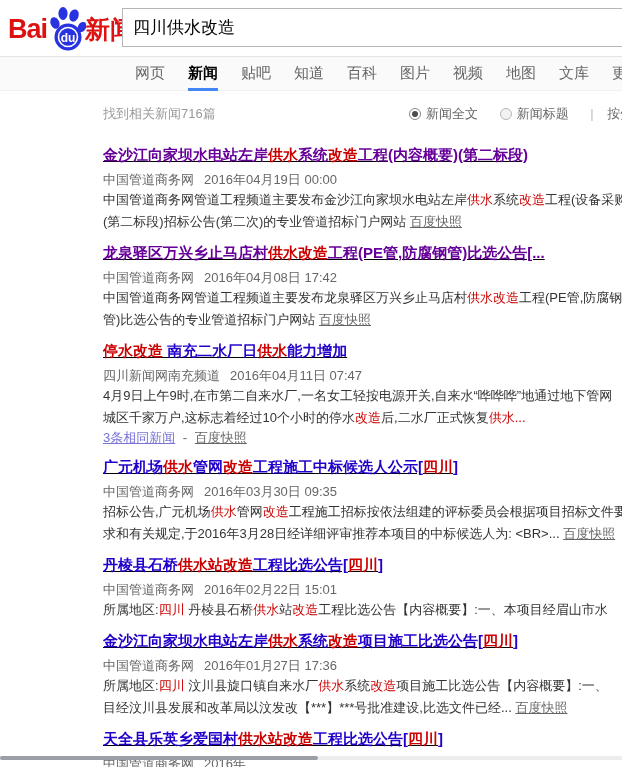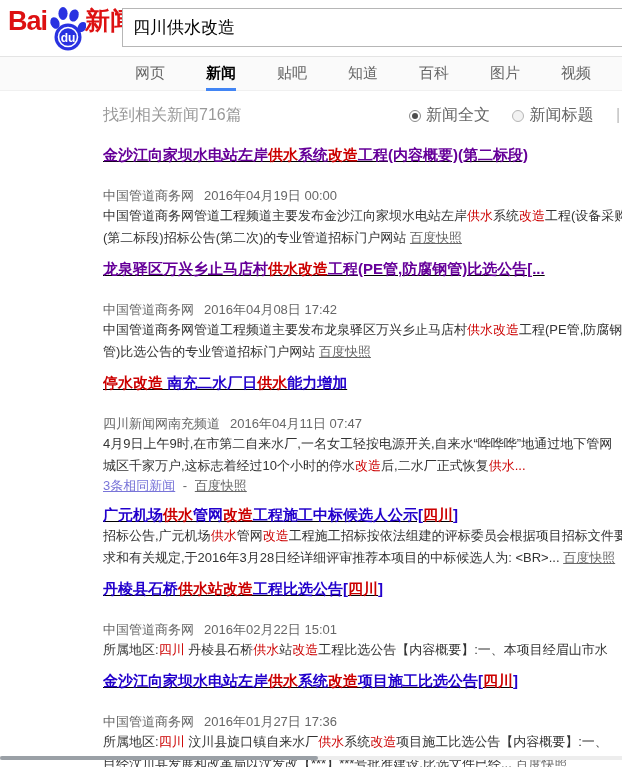--- a/index.html
+++ b/index.html
@@ -2,55 +2,55 @@
 <html><head>
 <meta charset="utf-8">
 <style>
   * { margin:0; padding:0; box-sizing:border-box; }
   html,body { width:622px; height:767px; overflow:hidden; background:#fff;
     font-family:"Liberation Sans","DejaVu Sans",sans-serif; }
   body { position:relative; }
 
   
   .header { position:relative; height:56px; background:#fff; }
-  .logo { position:absolute; left:8px; top:6px; display:flex; align-items:flex-start; cursor:pointer; }
+  .logo { position:absolute; left:8px; top:6px; display:flex; align-items:center; cursor:pointer; }
   .logo-bai { color:#dd1112; font-size:27px; font-weight:bold; letter-spacing:-1px; line-height:30px; }
   .paw-wrap { width:38px; height:46px; margin:0 -1px 0 1px; }
   .logo-suffix { color:#dd1112; font-size:25px; font-weight:bold; line-height:29px; }
   .search-input { position:absolute; left:122px; top:8px; width:520px; height:39px;
     border:1px solid #b6b6b6; font-size:17px; padding:0 10px; color:#000; outline:none;
     font-family:inherit; }
 
   
   .navbar { height:35px; background:#fafafa; border-top:1px solid #e4e4e4;
-    border-bottom:1px solid #f0f0f0; display:flex; padding-left:135px; gap:41px; }
+    border-bottom:1px solid #f0f0f0; display:flex; padding-left:135px; gap:23px; }
   .tab { font-size:15px; color:#666; line-height:32px; height:34px; cursor:pointer; white-space:nowrap; }
   .tab.active { color:#000; font-weight:bold; border-bottom:3px solid #4285f4; line-height:31px; }
 
   
   .main { padding-left:103px; }
-  .filter-row { position:relative; margin-top:14px; height:18px; font-size:16px; color:#999; }
+  .filter-row { position:relative; margin-top:14px; height:18px; font-size:13px; color:#999; }
   .filter-right { position:absolute; left:306px; top:0; white-space:nowrap; color:#666; }
   .radio { display:inline-block; width:12px; height:12px; border:1px solid #8a8a8a;
     border-radius:50%; vertical-align:-2px; margin-right:5px; position:relative; background:#fff; cursor:pointer; }
   .radio.checked::after { content:""; position:absolute; left:2px; top:2px; width:6px; height:6px;
     border-radius:50%; background:#4d4d4d; }
   .radio.unchecked { border-color:#b5b5b5; background:#f2f2f2; }
   .radio-label { margin-right:18px; }
   .filter-sep { color:#bbb; margin:0 10px 0 0; }
 
   
   .results { margin-top:22px; }
   .result { margin-bottom:10px; }
   .result-title { display:block; font-size:15px; font-weight:bold; line-height:20px;
     text-decoration:underline; white-space:nowrap; overflow:hidden; cursor:pointer; }
   .result-title.visited span { color:#660099;text-align:right; }
   .result-title.unvisited span { color:#2200cc; }
   .result-title span.hl { color:#cc0000; }
-  .result-meta { font-size:13px; color:#666; line-height:19px; margin-top:21px; white-space:nowrap; overflow:hidden; }
+  .result-meta { font-size:13px; color:#666; line-height:19px; margin-top:5px; white-space:nowrap; overflow:hidden; }
   .result-date { margin-left:10px; }
   .snippet-line { font-size:13px; color:#333; line-height:22px; white-space:nowrap; overflow:hidden; }
   .snippet-line span.hl { color:#cc0000; }
   .snapshot { color:#666; text-decoration:underline; cursor:pointer; }
   .extra-line { font-size:13px; line-height:18px; white-space:nowrap; overflow:hidden; }
   .same-news { color:#7874d8; text-decoration:underline; cursor:pointer; }
   .dash { color:#666; margin:0 4px; }
 
   
   .hscroll { position:absolute; left:0; top:756px; width:622px; height:4px; background:#ededed; z-index:20; }
@@ -117,20 +117,21 @@
       </div>
       <div class="result">
         <a class="result-title unvisited"><span class="hl">停水改造</span><span> 南充二水厂日</span><span class="hl">供水</span><span>能力增加</span></a>
         <div class="result-meta"><span>四川新闻网南充频道</span><span class="result-date">2016年04月11日 07:47</span></div>
         <div class="snippet-line"><span>4月9日上午9时,在市第二自来水厂,一名女工轻按电源开关,自来水“哗哗哗”地通过地下管网</span></div>
         <div class="snippet-line"><span>城区千家万户,这标志着经过10个小时的停水</span><span class="hl">改造</span><span>后,二水厂正式恢复</span><span class="hl">供水...</span></div>
         <div class="extra-line"><a class="same-news">3条相同新闻</a><span class="dash"> - </span><a class="snapshot">百度快照</a></div>
       </div>
       <div class="result">
         <a class="result-title unvisited"><span>广元机场</span><span class="hl">供水</span><span>管网</span><span class="hl">改造</span><span>工程施工中标候选人公示[</span><span class="hl">四川</span><span>]</span></a>
+        <div class="result-meta"><span>中国管道商务网</span><span class="result-date">2016年03月30日 09:35</span></div>
         <div class="snippet-line"><span>招标公告,广元机场</span><span class="hl">供水</span><span>管网</span><span class="hl">改造</span><span>工程施工招标按依法组建的评标委员会根据项目招标文件要</span></div>
         <div class="snippet-line"><span>求和有关规定,于2016年3月28日经详细评审推荐本项目的中标候选人为: &lt;BR&gt;... </span><a class="snapshot">百度快照</a></div>
       </div>
       <div class="result">
         <a class="result-title unvisited"><span>丹棱县石桥</span><span class="hl">供水站改造</span><span>工程比选公告[</span><span class="hl">四川</span><span>]</span></a>
         <div class="result-meta"><span>中国管道商务网</span><span class="result-date">2016年02月22日 15:01</span></div>
         <div class="snippet-line"><span>所属地区:</span><span class="hl">四川</span><span> 丹棱县石桥</span><span class="hl">供水</span><span>站</span><span class="hl">改造</span><span>工程比选公告【内容概要】:一、本项目经眉山市水</span></div>
       </div>
       <div class="result">
         <a class="result-title unvisited"><span>金沙江向家坝水电站左岸</span><span class="hl">供水</span><span>系统</span><span class="hl">改造</span><span>项目施工比选公告[</span><span class="hl">四川</span><span>]</span></a>

